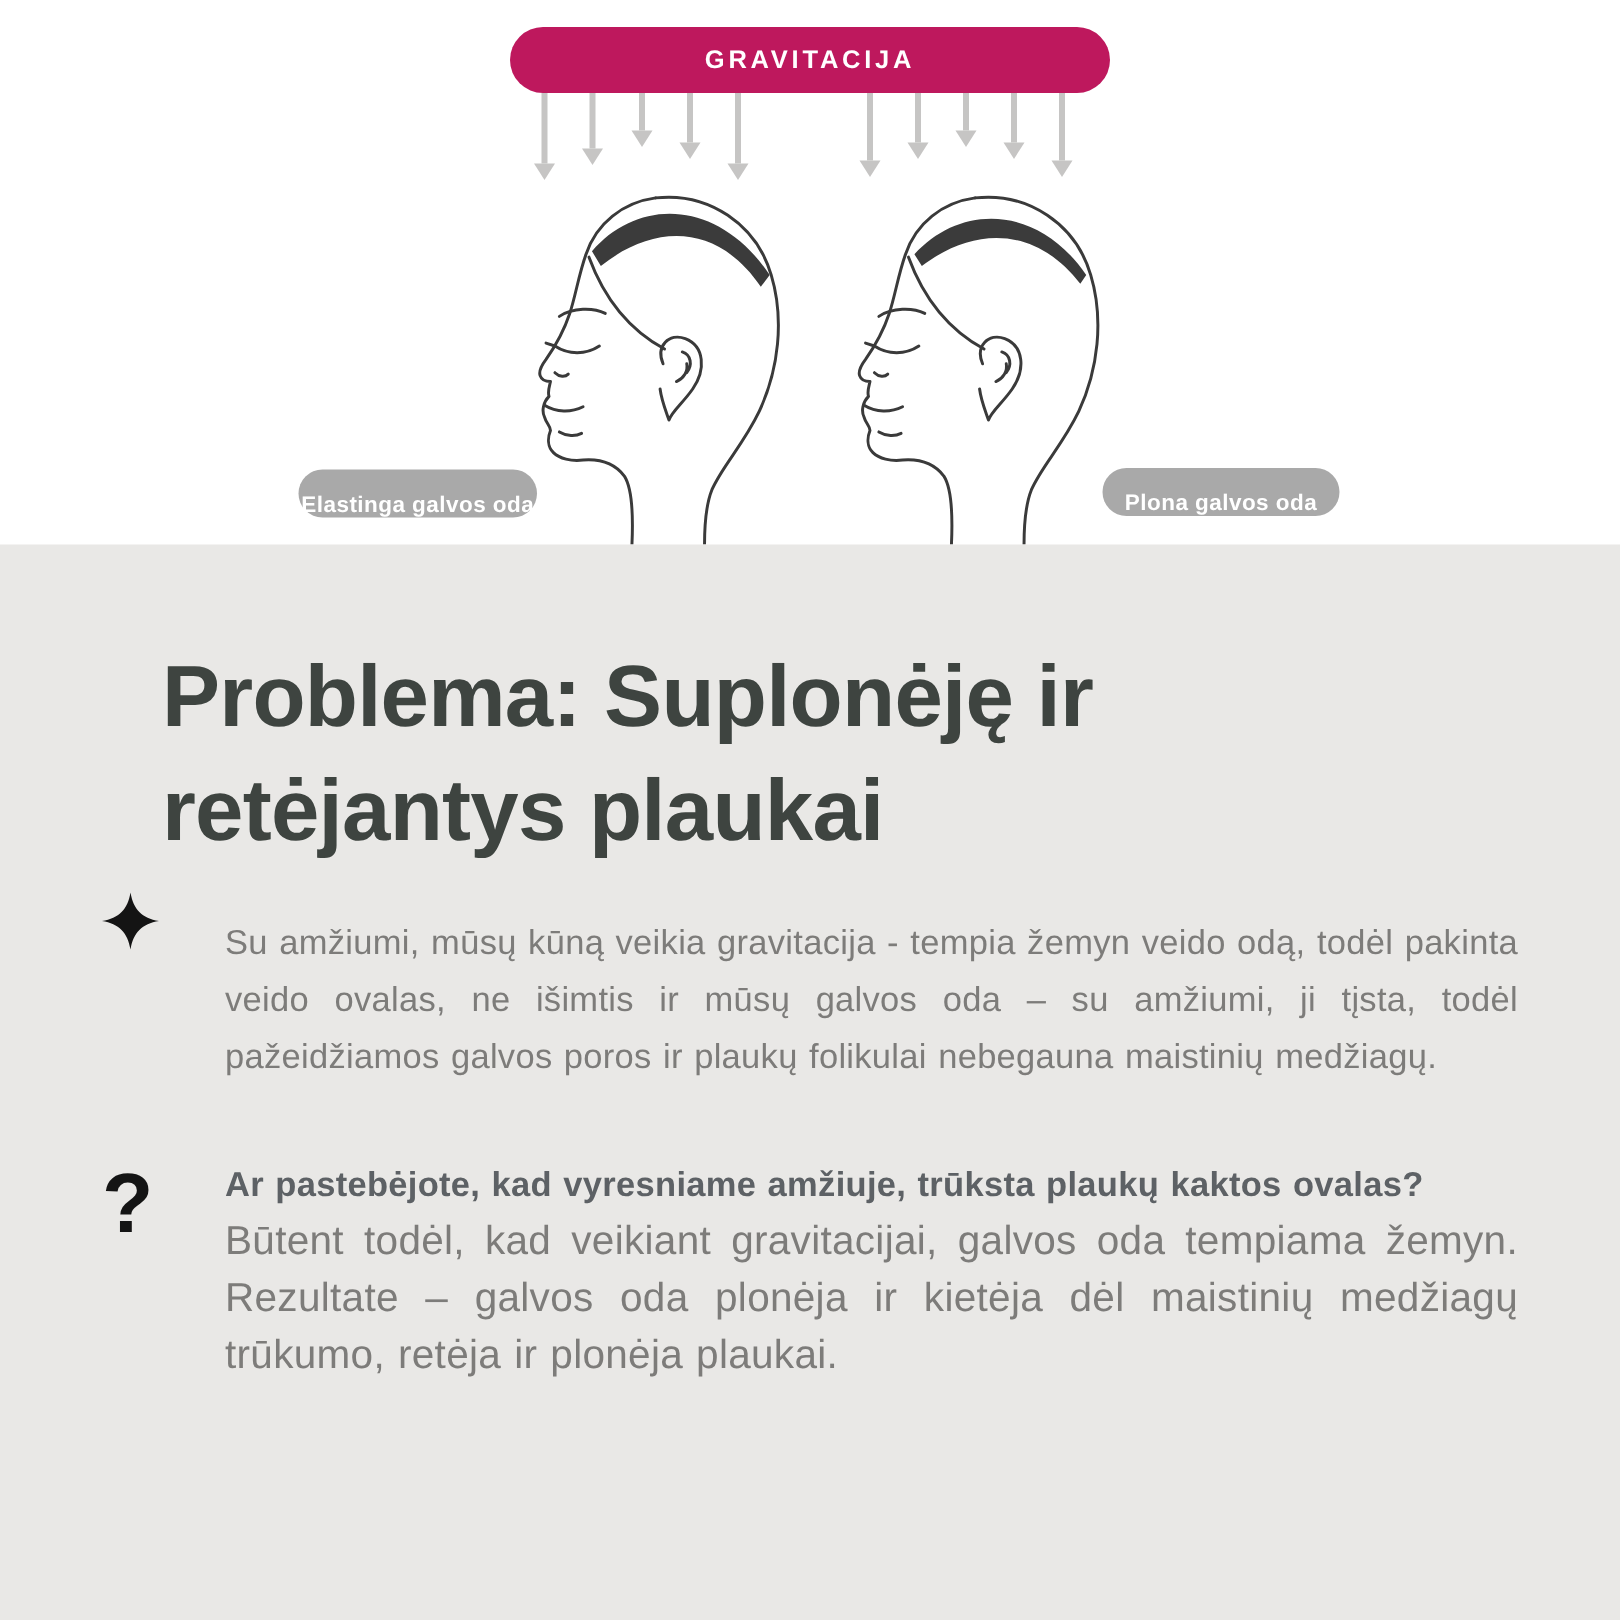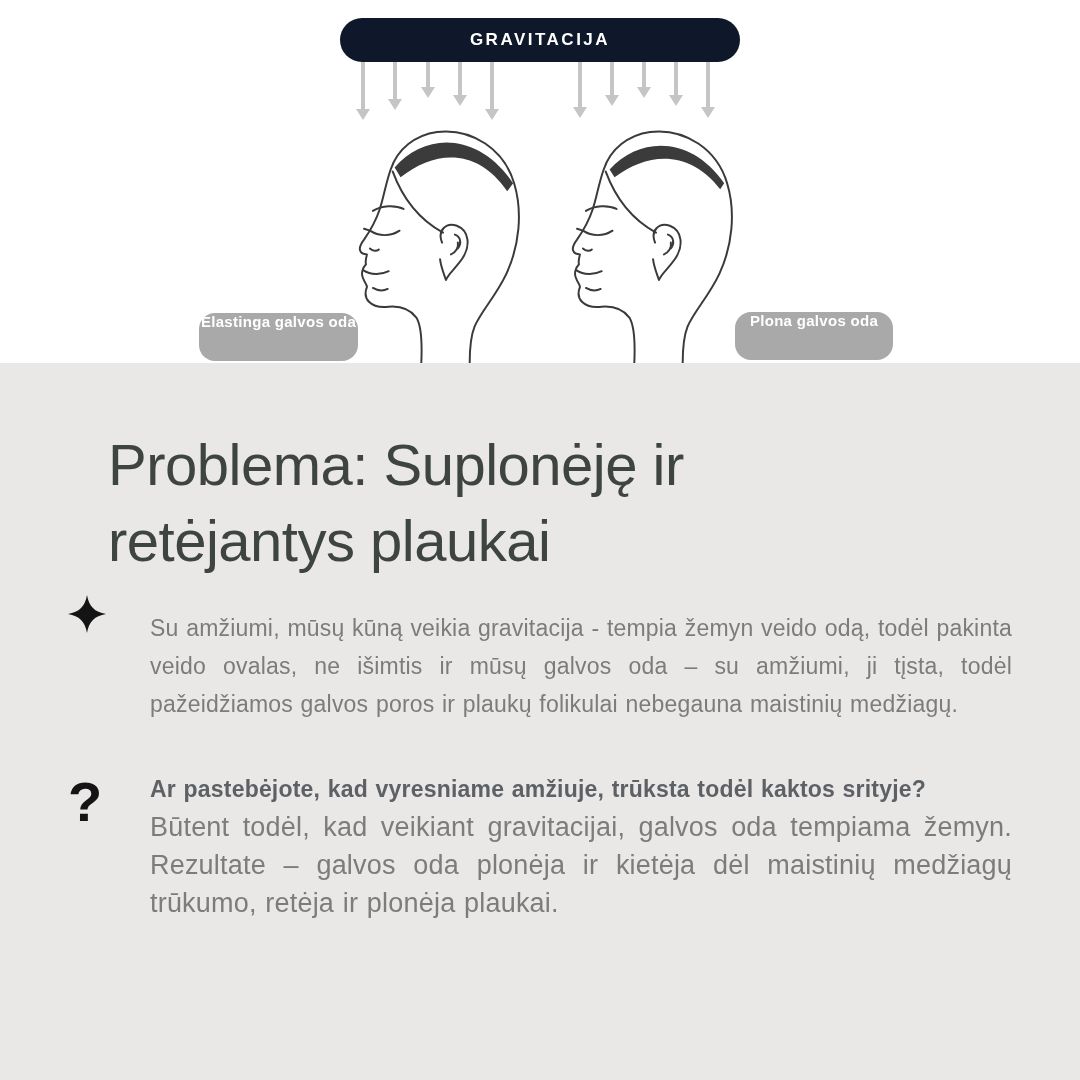--- a/index.html
+++ b/index.html
@@ -5,48 +5,48 @@
   html,body{margin:0;padding:0;background:#cfcfcf;}
   .canvas{
     position:relative;width:1080px;height:1080px;margin:0 auto;
     background:#ffffff;overflow:hidden;
     font-family:"Liberation Sans","DejaVu Sans",sans-serif;
   }
   
   .top-section{position:absolute;left:0;top:0;width:1080px;height:363px;background:#ffffff;}
   .gravity-banner{
     position:absolute;left:340px;top:18px;width:400px;height:44px;
-    background:#0f172a;border-radius:22px;
+    background:#be185d;border-radius:22px;
     display:flex;align-items:center;justify-content:center;
     color:#ffffff;font-weight:bold;font-size:17px;letter-spacing:2.5px;
   }
   .arrow{position:absolute;top:62px;width:4px;background:#c6c5c4;}
   .arrow::after{
     content:"";position:absolute;bottom:-11px;left:-5px;
     border:7px solid transparent;border-top:11px solid #c6c5c4;border-bottom:none;
   }
   .a1{left:361px;height:47px}.a2{left:393px;height:37px}.a3{left:426px;height:25px}
   .a4{left:458px;height:33px}.a5{left:490px;height:47px}
   .b1{left:578px;height:45px}.b2{left:610px;height:33px}.b3{left:642px;height:25px}
   .b4{left:674px;height:33px}.b5{left:706px;height:45px}
   .head{position:absolute;top:126px;width:200px;height:237px;}
   .head-left{left:345px;}
   .head-right{left:558px;}
   .label-pill{
-    position:absolute;height:48px;border-radius:16px;background:#a9a9a9;
-    display:flex;align-items:flex-start;justify-content:center;
+    position:absolute;height:32px;border-radius:16px;background:#a9a9a9;
+    display:flex;align-items:flex-end;justify-content:center;
     color:#ffffff;font-weight:bold;font-size:15px;letter-spacing:.3px;white-space:nowrap;
   }
   .label-left{left:199px;top:313px;width:159px;}
   .label-right{left:735px;top:312px;width:158px;}
   
   .bottom-section{position:absolute;left:0;top:363px;width:1080px;height:717px;background:#e9e8e6;}
   .page-title{
     position:absolute;left:108px;top:25px;width:760px;
-    font-size:58px;line-height:76px;font-weight:normal;color:#3e4440;letter-spacing:-.5px;
+    font-size:58px;line-height:76px;font-weight:bold;color:#3e4440;letter-spacing:-.5px;
   }
   .point{position:absolute;left:68px;width:944px;display:flex;}
   .point-1{top:223px;}
   .point-2{top:407px;}
   .gutter{width:50px;flex:none;display:flex;justify-content:flex-start;}
   .sparkle{margin-top:8px;width:38px;height:40px;}
   .qmark{
     font-size:56px;line-height:60px;font-weight:800;color:#141414;margin-top:2px;
     font-family:"Liberation Sans","DejaVu Sans",sans-serif;
   }
@@ -128,19 +128,19 @@
         </svg>
       </div>
       <p class="ptext">Su amžiumi, mūsų kūną veikia gravitacija - tempia žemyn veido odą, todėl pakinta veido ovalas, ne išimtis ir mūsų galvos oda – su amžiumi, ji tįsta, todėl pažeidžiamos galvos poros ir plaukų folikulai nebegauna maistinių medžiagų.</p>
     </div>
 
     <div class="point point-2">
       <div class="gutter">
         <div class="qmark">?</div>
       </div>
       <div class="ptext">
-        <div class="question">Ar pastebėjote, kad vyresniame amžiuje, trūksta todėl kaktos srityje?</div>
+        <div class="question">Ar pastebėjote, kad vyresniame amžiuje, trūksta plaukų kaktos ovalas?</div>
         <div class="answer">Būtent todėl, kad veikiant gravitacijai, galvos oda tempiama žemyn. Rezultate – galvos oda plonėja ir kietėja dėl maistinių medžiagų trūkumo, retėja ir plonėja plaukai.</div>
       </div>
     </div>
 
   </div>
 </div>
 
 </body></html>

